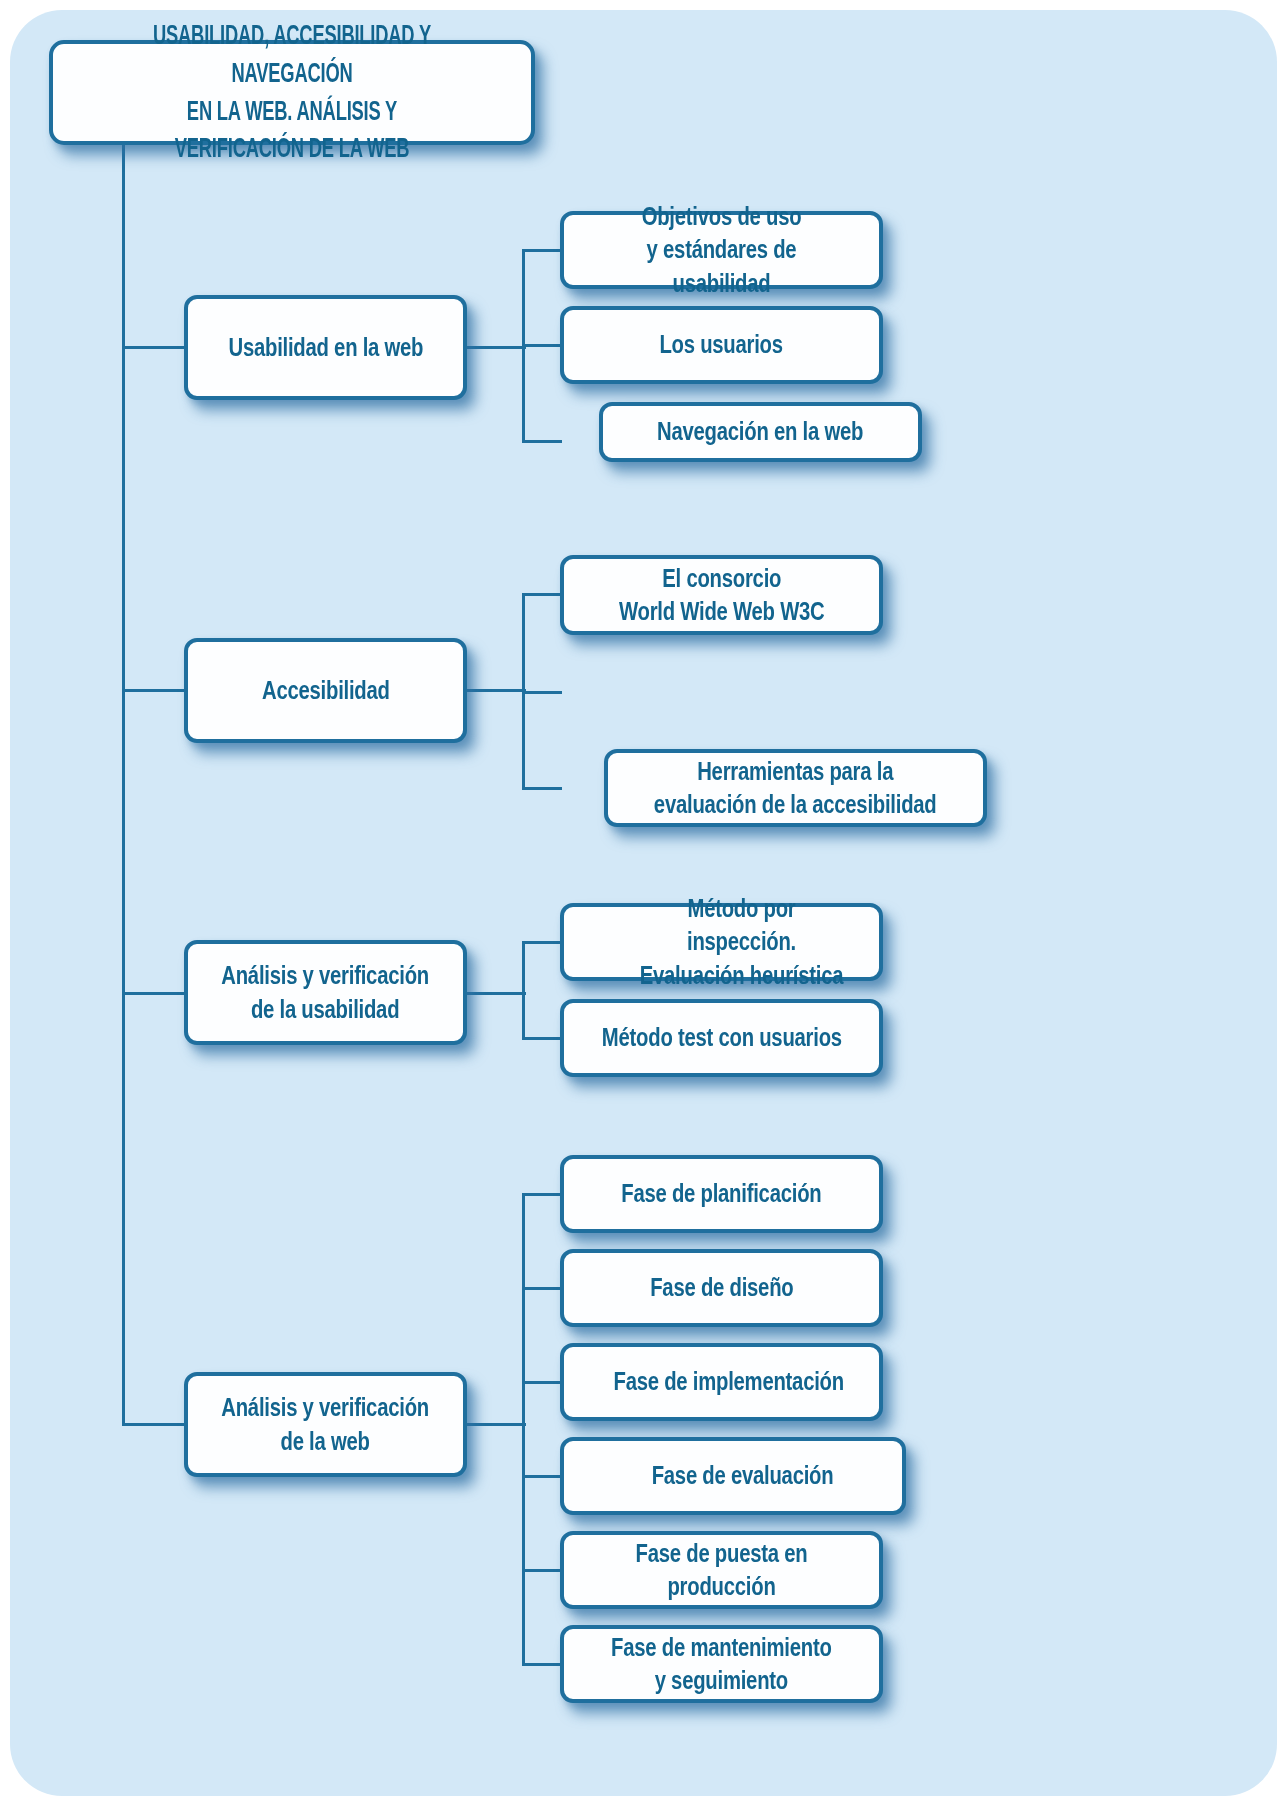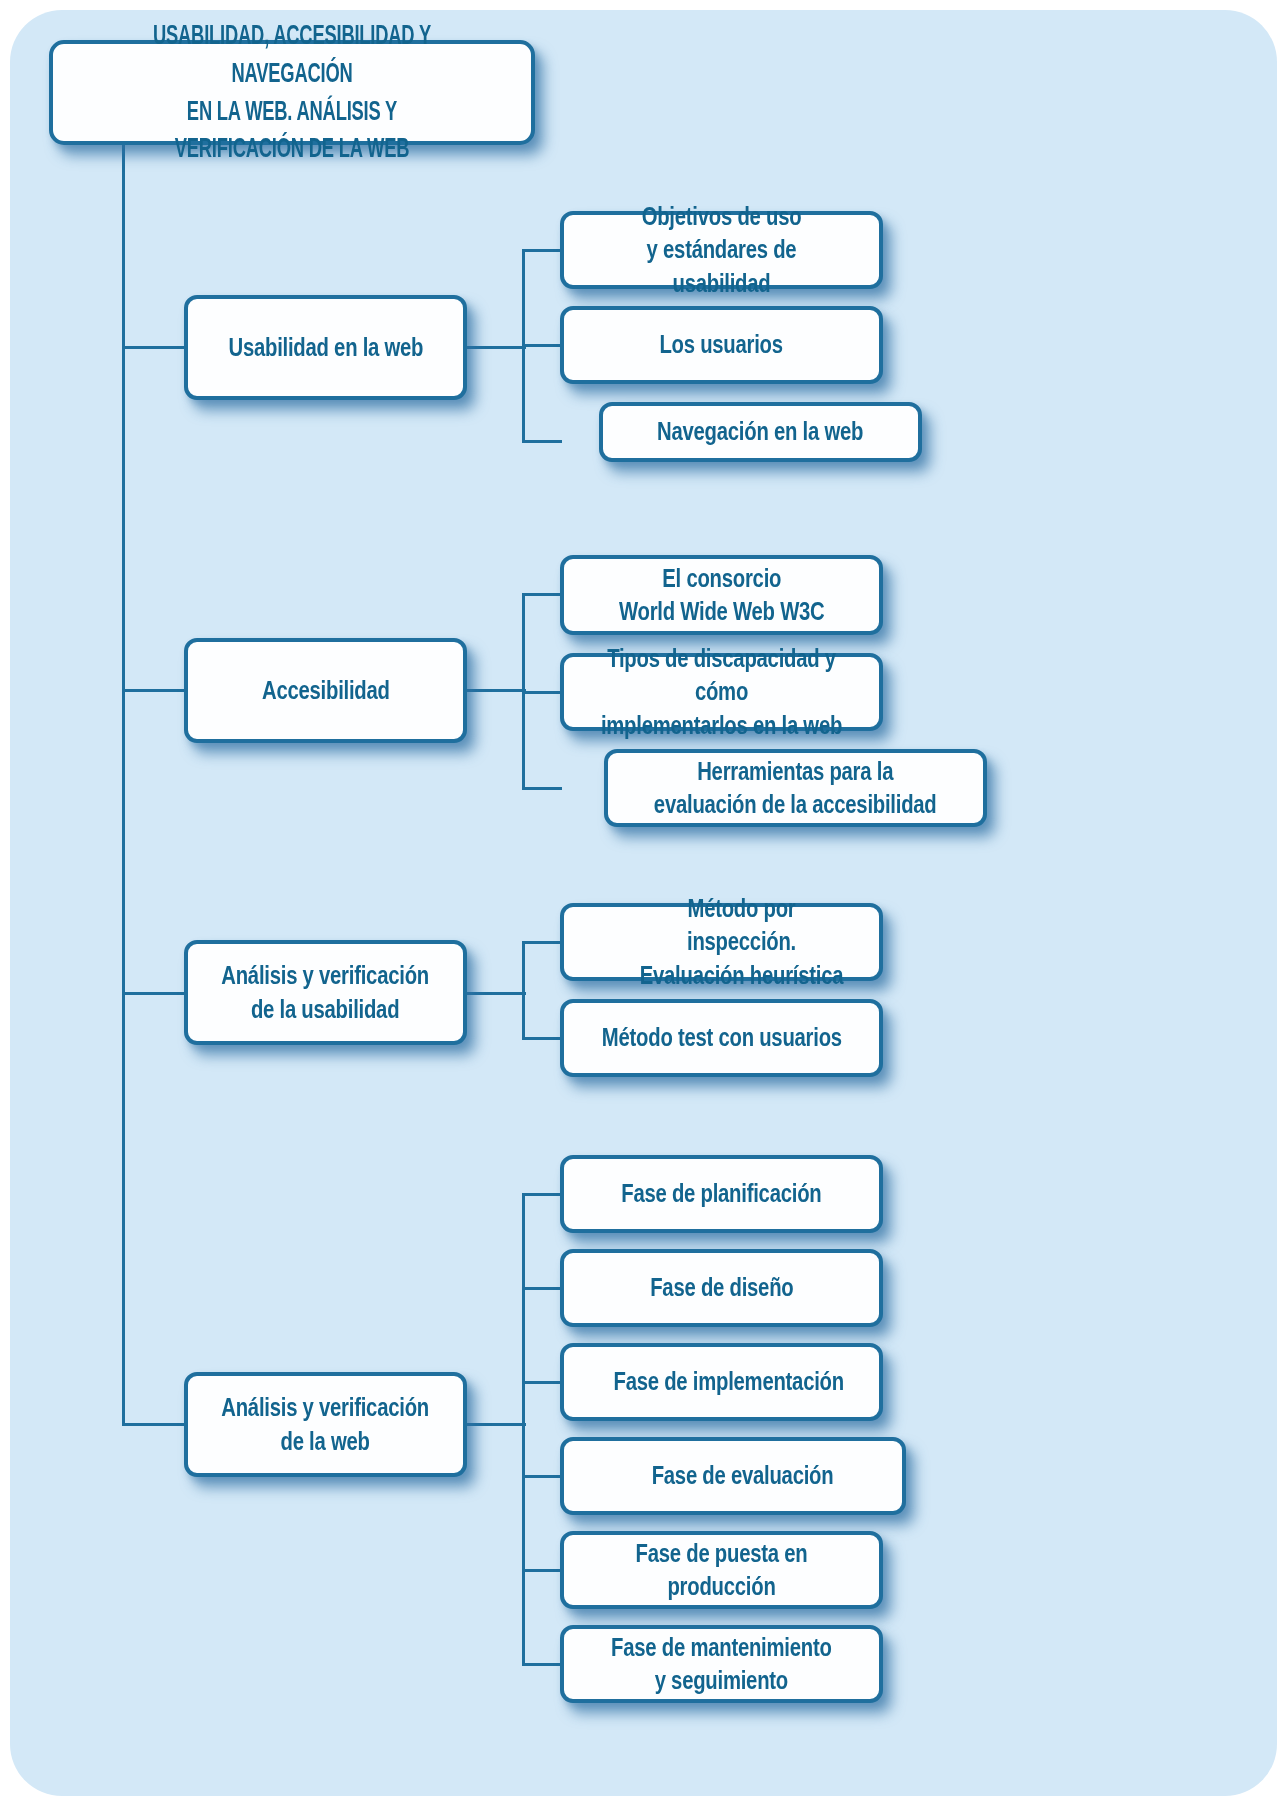--- a/index.html
+++ b/index.html
@@ -112,24 +112,20 @@
     <span class="lbl">Los usuarios</span>
   </div>
   <div class="node" style="left:588px;top:402px;width:323px;height:60px;margin-left:11px;">
     <span class="lbl">Navegación en la web</span>
   </div>
 
   <div class="node" style="left:560px;top:555px;width:323px;height:80px;">
     <span class="lbl">El consorcio
 World Wide Web W3C</span>
   </div>
-  <div class="node" style="left:560px;top:653px;width:323px;height:78px;">
-    <span class="lbl">Tipos de discapacidad y cómo
-implementarlos en la web</span>
-  </div>
   <div class="node" style="left:560px;top:749px;width:383px;height:78px;margin-left:44px;">
     <span class="lbl">Herramientas para la
 evaluación de la accesibilidad</span>
   </div>
 
   <div class="node" style="left:560px;top:903px;width:323px;height:78px;padding-left:40px;">
     <span class="lbl">Método por inspección.
 Evaluación heurística</span>
   </div>
   <div class="node" style="left:560px;top:999px;width:323px;height:78px;">

